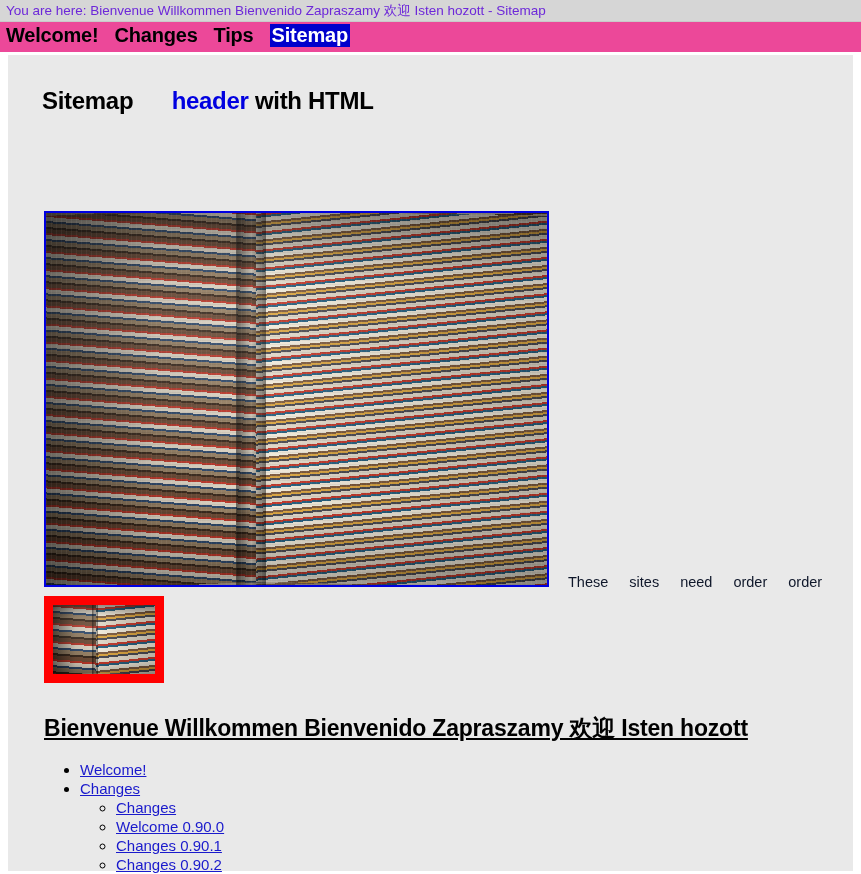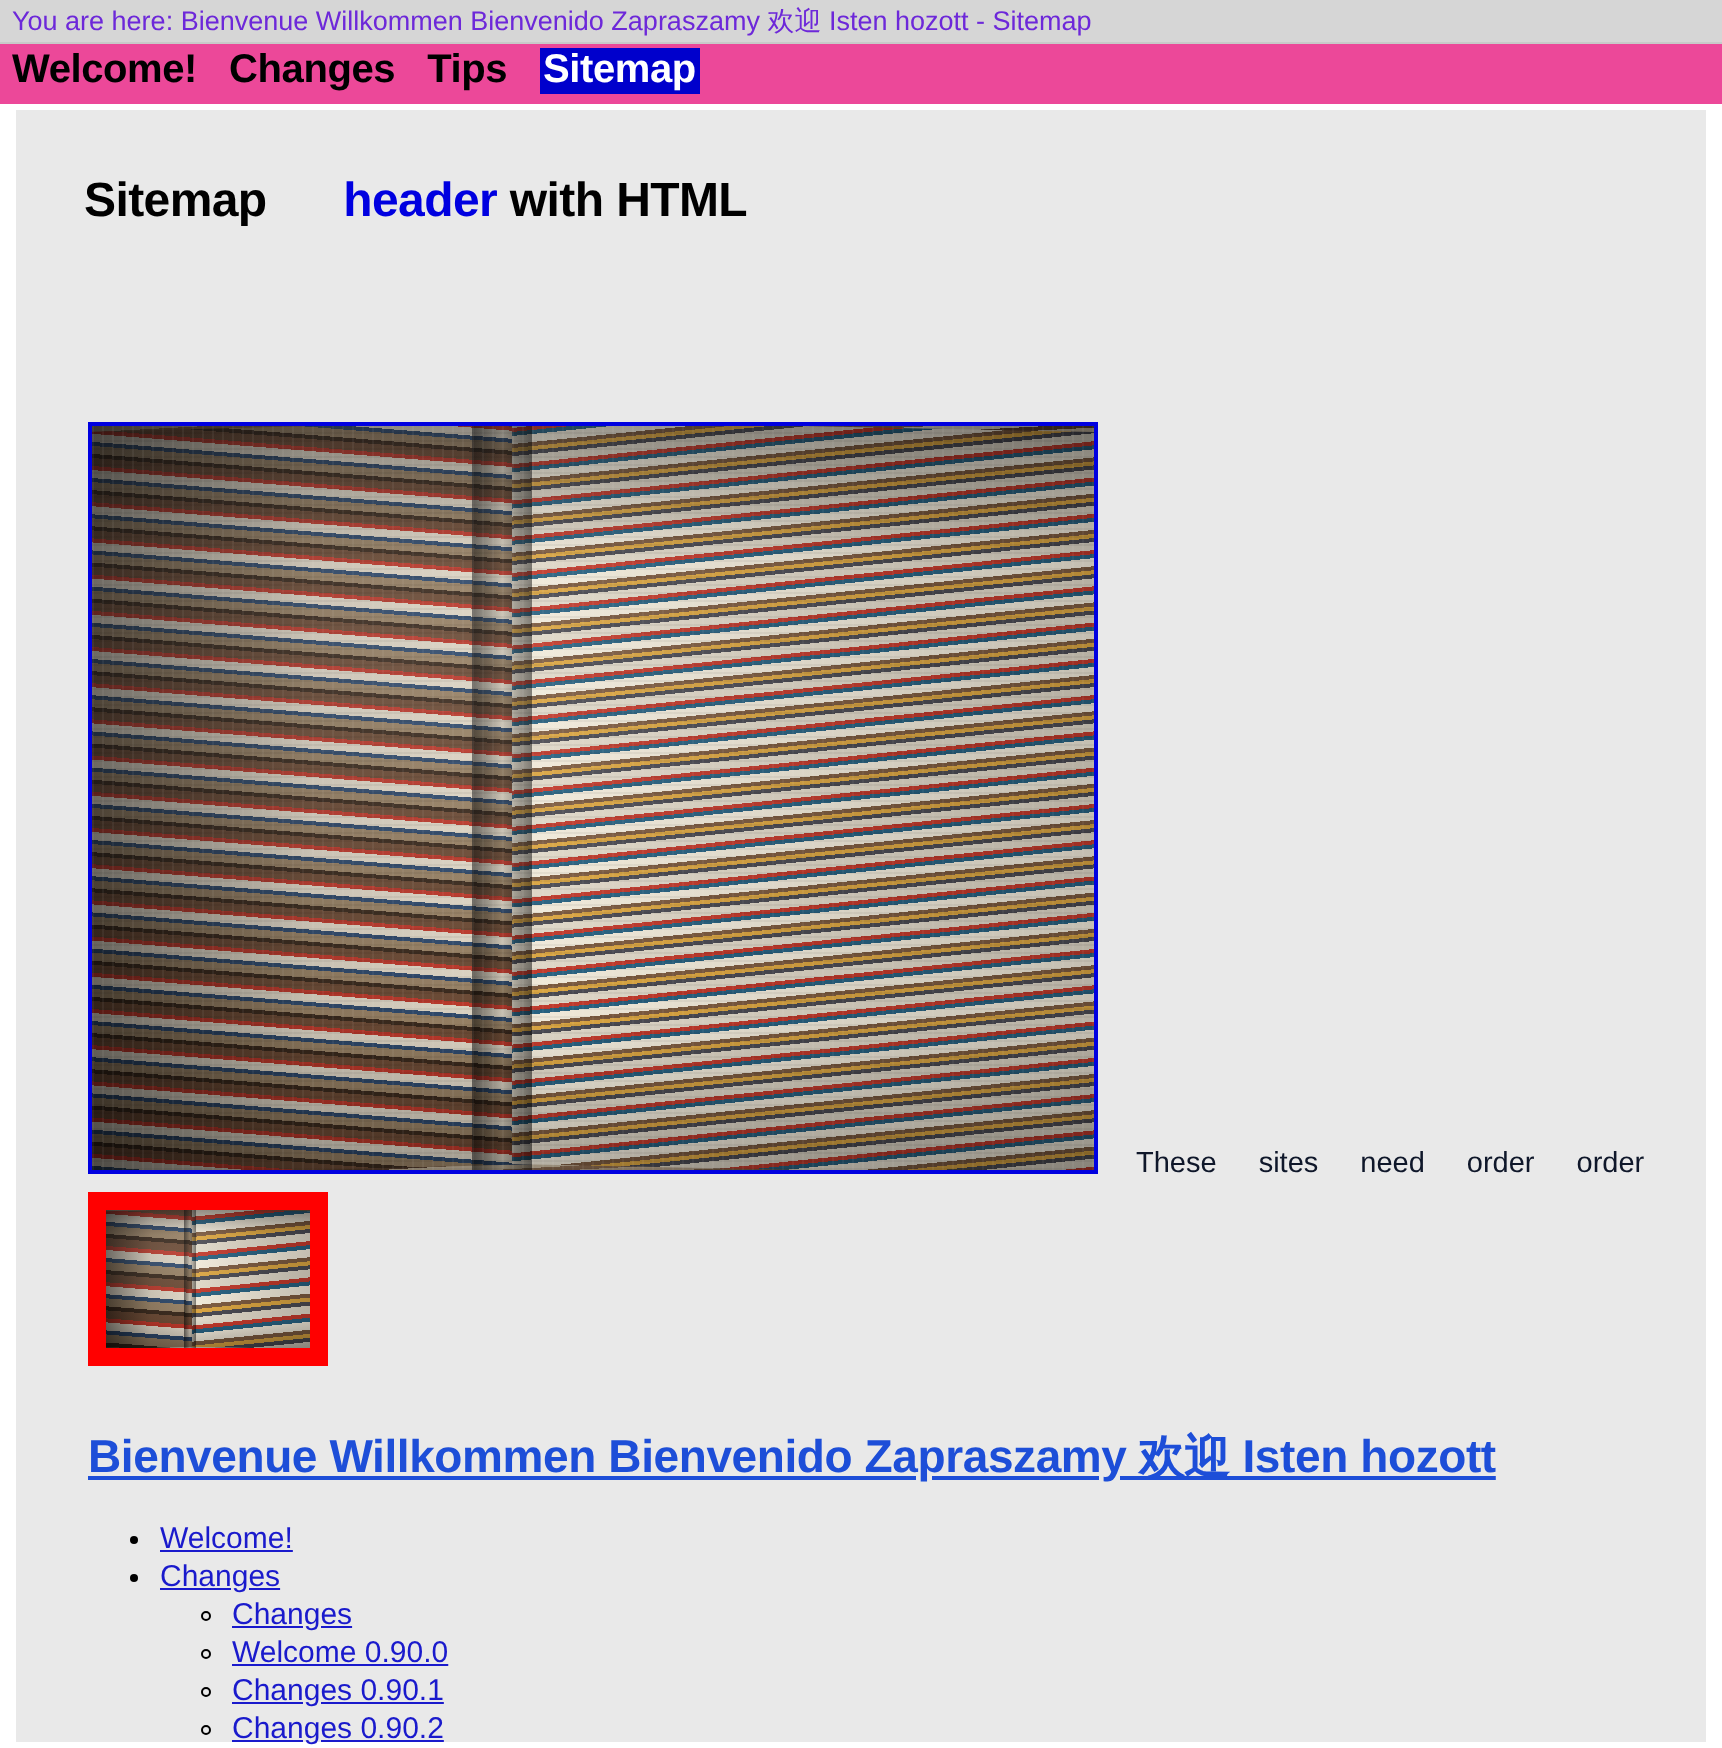--- a/index.html
+++ b/index.html
@@ -177,21 +177,21 @@
   #section-heading {
     position: absolute;
     left: 36px;
     top: 658px;
     margin: 0;
     font-size: 23px;
     font-weight: bold;
     letter-spacing: -0.2px;
   }
   #section-heading a {
-    color: #1d4ed8;
+    color: #000000;
     text-decoration: underline;
   }
 
   
   #sitemap-tree {
     position: absolute;
     left: 36px;
     top: 705px;
     margin: 0;
     padding: 0 0 0 36px;

